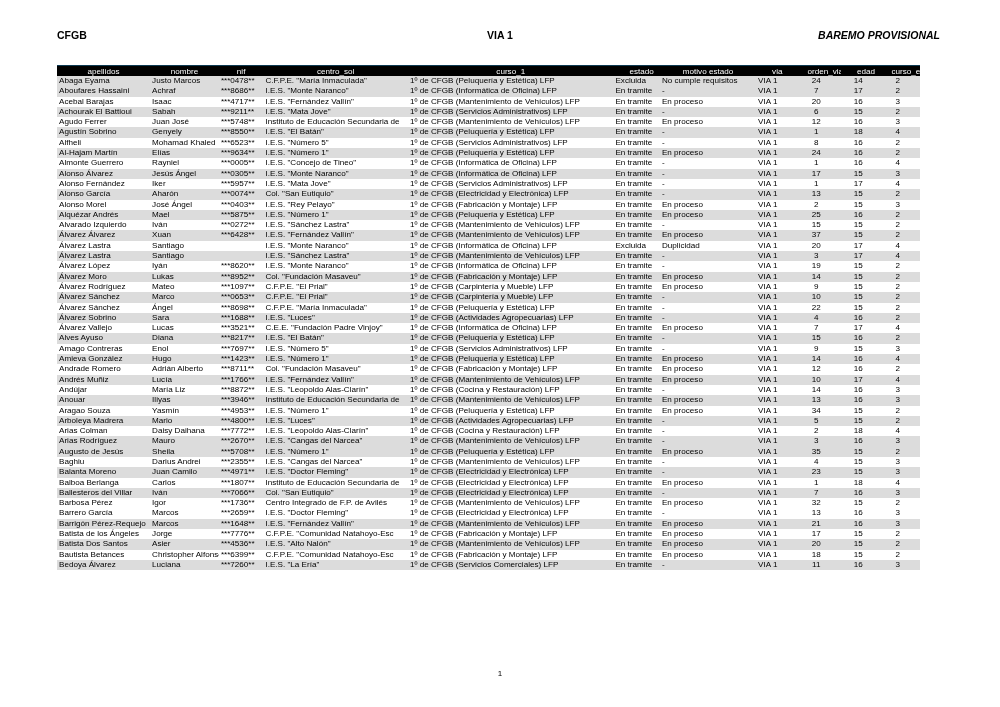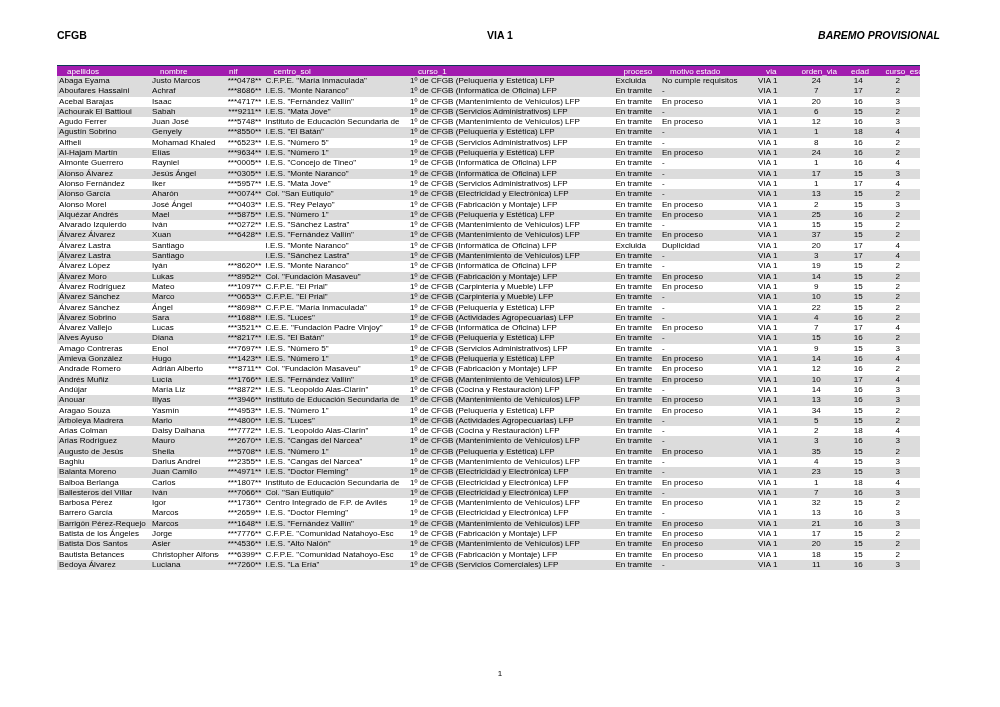--- a/index.html
+++ b/index.html
@@ -2,26 +2,26 @@
 <html><head>
   <meta charset="utf-8">
   <style>
     html, body { margin: 0; padding: 0; background: #ffffff; }
     body { width: 1000px; height: 707px; position: relative; overflow: hidden; font-family: "Liberation Sans", sans-serif; color: #000; }
     .hdr { position: absolute; top: 29px; font-weight: bold; font-size: 10.5px; }
     .hdr-left { left: 57px; text-align: center; }
     .hdr-center { left: 0; width: 1000px; text-align: center; }
     .hdr-right { right: 60px; font-style: italic; }
     table { position: absolute; left: 57px; top: 65px; border-collapse: collapse; table-layout: fixed; width: 863px; font-size: 8.1px; }
-    th { background: #a21caf; color: #ffffff; font-weight: normal; text-align: left; height: 10px; padding: 0 10px; white-space: nowrap; overflow: hidden; border-top: 1px solid #0d3a52; }
+    th { background: #000000; color: #ffffff; font-weight: normal; text-align: center; height: 10px; padding: 0 16px; white-space: nowrap; overflow: hidden; border-top: 1px solid #0d3a52; }
     td { height: 10.3px; padding: 0 2px; white-space: nowrap; overflow: hidden; line-height: 10.3px; }
     tr.odd td { background: #dcdcdc; }
     tr.even td { background: #ffffff; }
     .c { text-align: center; }
-    .r { text-align: right; }
+    .r { text-align: left; }
     .pageno { position: absolute; top: 669px; left: 0; width: 1000px; text-align: center; font-size: 8px; }
   </style>
 </head>
 <body>
 
 <div class="hdr hdr-left">CFGB</div>
 <div class="hdr hdr-center">VIA 1</div>
 <div class="hdr hdr-right">BAREMO PROVISIONAL</div>
 
 <table>
@@ -38,21 +38,21 @@
     <col style="width:34px">
     <col style="width:44px">
   </colgroup>
   <thead>
     <tr id="head-row">
         <th>apellidos</th>
         <th>nombre</th>
         <th>nif</th>
         <th>centro_sol</th>
         <th>curso_1</th>
-        <th>proceso</th>
+        <th>estado</th>
         <th>motivo estado</th>
         <th>via</th>
         <th>orden_via</th>
         <th>edad</th>
         <th>curso_eso</th>
       </tr>
   </thead>
   <tbody id="table-body">
       <tr class="odd">
         <td>Abaga Eyama</td>

